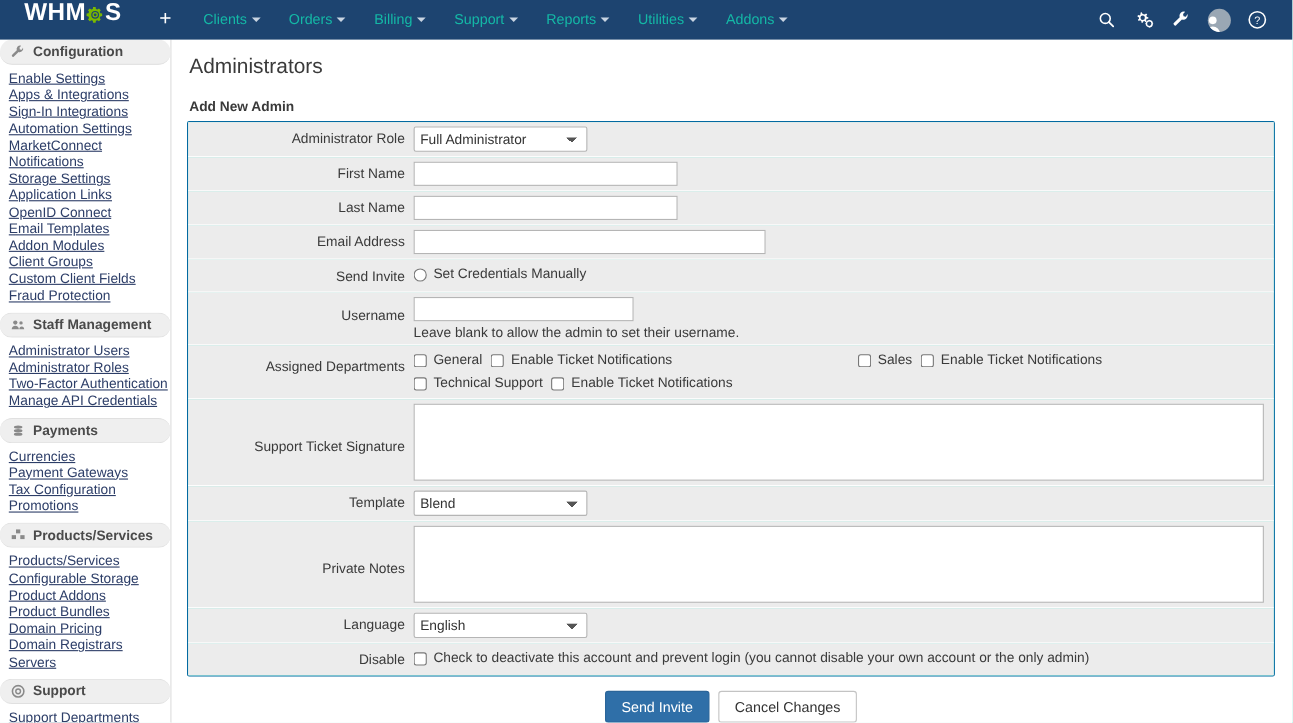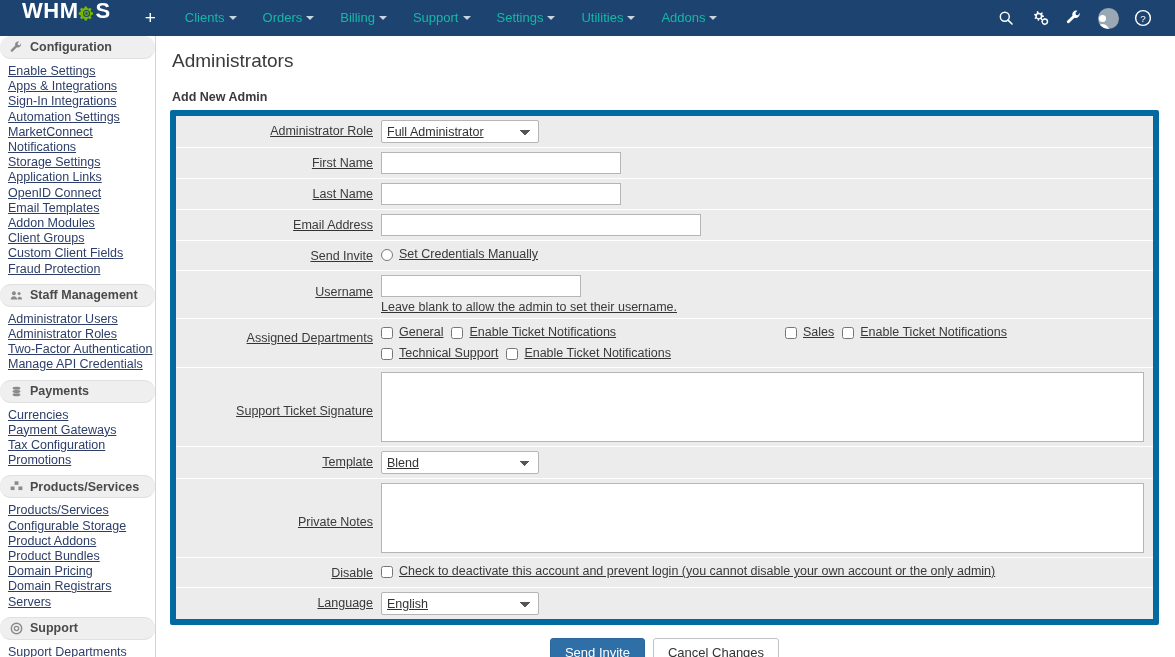--- a/index.html
+++ b/index.html
@@ -175,24 +175,23 @@
     margin: 0 0 18px 2px;
   }
   .form-heading {
     font-size: 12.5px;
     font-weight: bold;
     color: #3a3a3a;
     margin: 18px 0 6px 2px;
   }
 
   .form-box {
-    border: 6px solid #0369a1;
+    border: 1px solid #0369a1;
     background: #5eead4;
     border-radius: 2px;
-    text-decoration: underline;
   }
 
   .frow {
     display: flex;
     align-items: flex-start;
     background: #ececec;
     border-bottom: 1px solid #ffffff;
     min-height: 28px;
     padding: 0;
   }
@@ -339,21 +338,21 @@
       <span>S</span>
     </span>
   </div>
 
   <div class="nav-plus">+</div>
 
   <div class="nav-item"><span>Clients</span><i class="caret"></i></div>
   <div class="nav-item"><span>Orders</span><i class="caret"></i></div>
   <div class="nav-item"><span>Billing</span><i class="caret"></i></div>
   <div class="nav-item"><span>Support</span><i class="caret"></i></div>
-  <div class="nav-item"><span>Settings</span><i class="caret"></i></div>
+  <div class="nav-item"><span>Reports</span><i class="caret"></i></div>
   <div class="nav-item"><span>Utilities</span><i class="caret"></i></div>
   <div class="nav-item"><span>Addons</span><i class="caret"></i></div>
 
   <div class="nav-right">
     <div class="nav-icon">
       <svg width="16" height="16" viewBox="0 0 20 20">
           <circle cx="8.5" cy="8.5" r="5.6" fill="none" stroke="#ffffff" stroke-width="1.8"></circle>
           <line x1="12.6" y1="12.6" x2="17.5" y2="17.5" stroke="#ffffff" stroke-width="2" stroke-linecap="round"></line>
         </svg>
     </div>
@@ -595,38 +594,38 @@
       </div>
 
       <div class="frow">
         <div class="flabel" style="padding-top:35px">Private Notes</div>
         <div class="fctrl" style="padding-right:9px">
           <textarea class="ta" rows="4" style="height: 70px;"></textarea>
         </div>
       </div>
 
       <div class="frow">
+        <div class="flabel">Language</div>
+        <div class="fctrl">
+          <select class="sel">
+            <option>English</option>
+          </select>
+        </div>
+      </div>
+
+      <div class="frow">
         <div class="flabel">Disable</div>
         <div class="fctrl">
           <label class="chk-line">
             <input type="checkbox" style="">
             <span>Check to deactivate this account and prevent login (you cannot disable your own account or the only admin)</span>
           </label>
         </div>
       </div>
 
-      <div class="frow">
-        <div class="flabel">Language</div>
-        <div class="fctrl">
-          <select class="sel">
-            <option>English</option>
-          </select>
-        </div>
-      </div>
-
     </div>
 
     <div class="actions">
       <button class="btn btn-primary">Send Invite</button>
       <button class="btn btn-default">Cancel Changes</button>
     </div>
 
   </div>
 </div>
 

